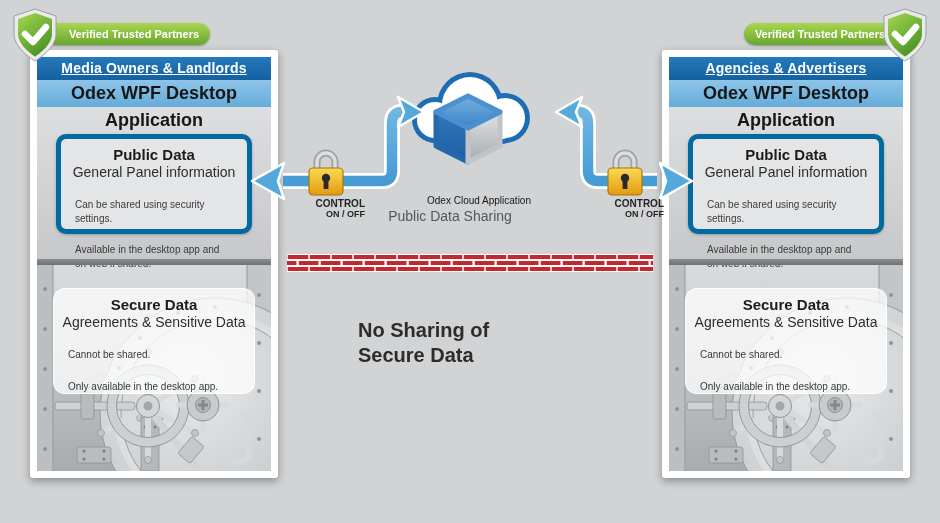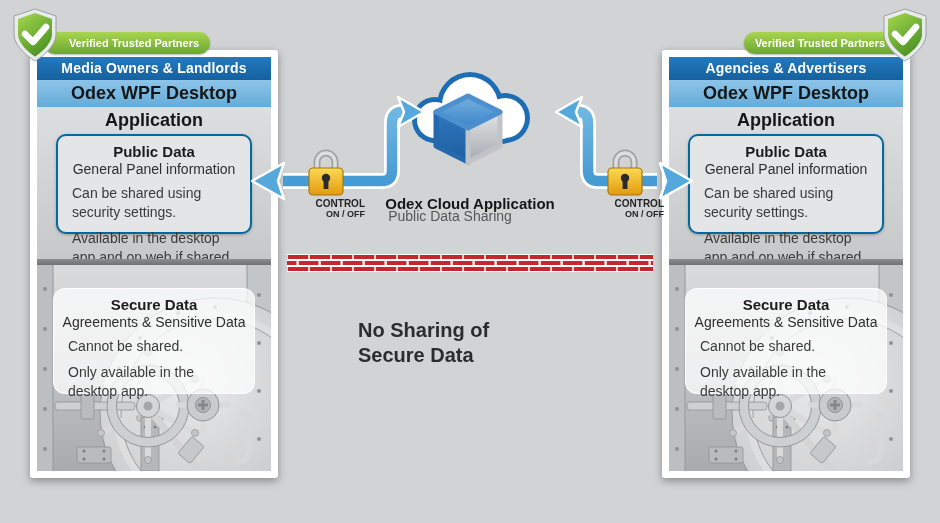--- a/index.html
+++ b/index.html
@@ -6,64 +6,64 @@
   body{font-family:"Liberation Sans",sans-serif;background:#9aa0a4;}
   .stage{position:relative;width:940px;height:523px;background:#d1d3d5;overflow:hidden;}
 
   
   .panel{position:absolute;top:50px;width:234px;height:414px;background:#fff;padding:7px;
          border-radius:3px;box-shadow:0 3px 8px rgba(0,0,0,.35);z-index:1;}
   .panel.left{left:30px;}
   .panel.right{left:662px;}
   .panel-inner{position:relative;width:234px;height:414px;overflow:hidden;background:#cfd1d3;}
   .hdr{position:absolute;top:0;left:0;width:234px;height:23px;background:linear-gradient(#2479bd,#15619f);
-       color:#fff;font-size:14px;font-weight:bold;text-align:center;line-height:23px;letter-spacing:.2px;}
+       color:#fff;font-size:14px;font-weight:bold;text-align:center;line-height:23px;letter-spacing:.2px;text-decoration:underline;}
   .subhdr{position:absolute;top:23px;left:0;width:234px;height:27px;background:linear-gradient(#8ec4e8,#64acd9);
        color:#161616;font-size:18px;font-weight:bold;text-align:center;line-height:27px;}
   .zone-top{position:absolute;top:50px;left:0;width:234px;height:152px;background:linear-gradient(#dcdee0,#c6c8ca);}
   .divider{position:absolute;top:202px;left:0;width:234px;height:6px;background:linear-gradient(#8a8e91,#6e7275);}
   .vault{position:absolute;top:208px;left:0;width:234px;height:206px;display:block;}
 
   .card{position:absolute;left:19px;top:77px;width:196px;height:100px;background:#e4e5e7;
-        border:2px solid #0369a1;border-radius:10px;box-shadow:0 1px 3px rgba(0,0,0,.25);box-sizing:border-box;}
+        border:5px solid #0369a1;border-radius:10px;box-shadow:0 1px 3px rgba(0,0,0,.25);box-sizing:border-box;}
   .card2{position:absolute;left:16px;top:231px;width:202px;height:106px;background:rgba(255,255,255,.74);
         border:1px solid rgba(255,255,255,.95);border-radius:12px;box-sizing:border-box;z-index:3;}
   .card-title{margin:7px 0 0;text-align:center;font-size:15px;font-weight:bold;color:#1c1c1c;}
   .card-sub{margin:1px 0 0;text-align:center;font-size:14px;color:#2e2e2e;}
-  .card-line{margin:7px 14px 0;font-size:14px;color:#3a3a3a;line-height:1.35;}
+  .card-line{margin:18px 14px 0;font-size:10px;color:#3a3a3a;line-height:1.35;}
 
   
   .wall{position:absolute;left:287px;top:254px;z-index:2;}
   .no-share{position:absolute;left:358px;top:318px;width:240px;text-align:left;z-index:2;
             font-size:20px;line-height:25px;font-weight:bold;color:#2c2c2c;}
 
   
   .cloud-svg{position:absolute;left:405px;top:70px;z-index:4;}
   .odex-word{position:absolute;left:390px;top:160px;width:160px;text-align:center;z-index:4;
              font-size:27px;font-weight:bold;letter-spacing:5px;color:#2a6fb2;}
-  .cloud-cap1{position:absolute;left:375px;top:195px;width:190px;text-align:center;z-index:4;
-             font-size:15px;font-weight:bold;color:#161616;}
+  .cloud-cap1{position:absolute;left:384px;top:195px;width:190px;text-align:center;z-index:4;
+             font-size:10px;font-weight:normal;color:#161616;}
   .cloud-cap2{position:absolute;left:355px;top:208px;width:190px;text-align:center;z-index:4;
              font-size:14px;color:#54585c;}
 
   
   .arrows{position:absolute;left:0;top:0;z-index:6;pointer-events:none;}
   .lock{position:absolute;top:146px;z-index:7;}
   .lock.left{left:306px;}
   .lock.right{left:605px;}
   .ctrl{position:absolute;top:198px;width:76px;text-align:right;z-index:7;color:#242424;}
   .ctrl.left{left:289px;}
   .ctrl.right{left:588px;}
   .ctrl .l1{font-size:10px;font-weight:bold;line-height:11px;}
   .ctrl .l2{font-size:9px;font-weight:bold;line-height:10px;}
 
   
   .pill{position:absolute;top:23px;height:22px;width:152px;border-radius:11px;z-index:8;
         background:linear-gradient(#a9d551,#69a72d);box-shadow:0 1px 2px rgba(0,0,0,.3);
-        color:#fff;font-size:11px;font-weight:bold;line-height:22px;text-align:center;margin-top:9px;}
+        color:#fff;font-size:11px;font-weight:bold;line-height:22px;text-align:center;}
   .pill.left{left:44px;padding-left:14px;}
   .pill.right{left:744px;padding-right:14px;}
   .shield{position:absolute;top:7px;z-index:9;}
   .shield.left{left:10px;}
   .shield.right{left:880px;}
 </style>
 </head>
 <body>
 
 <div class="stage">

